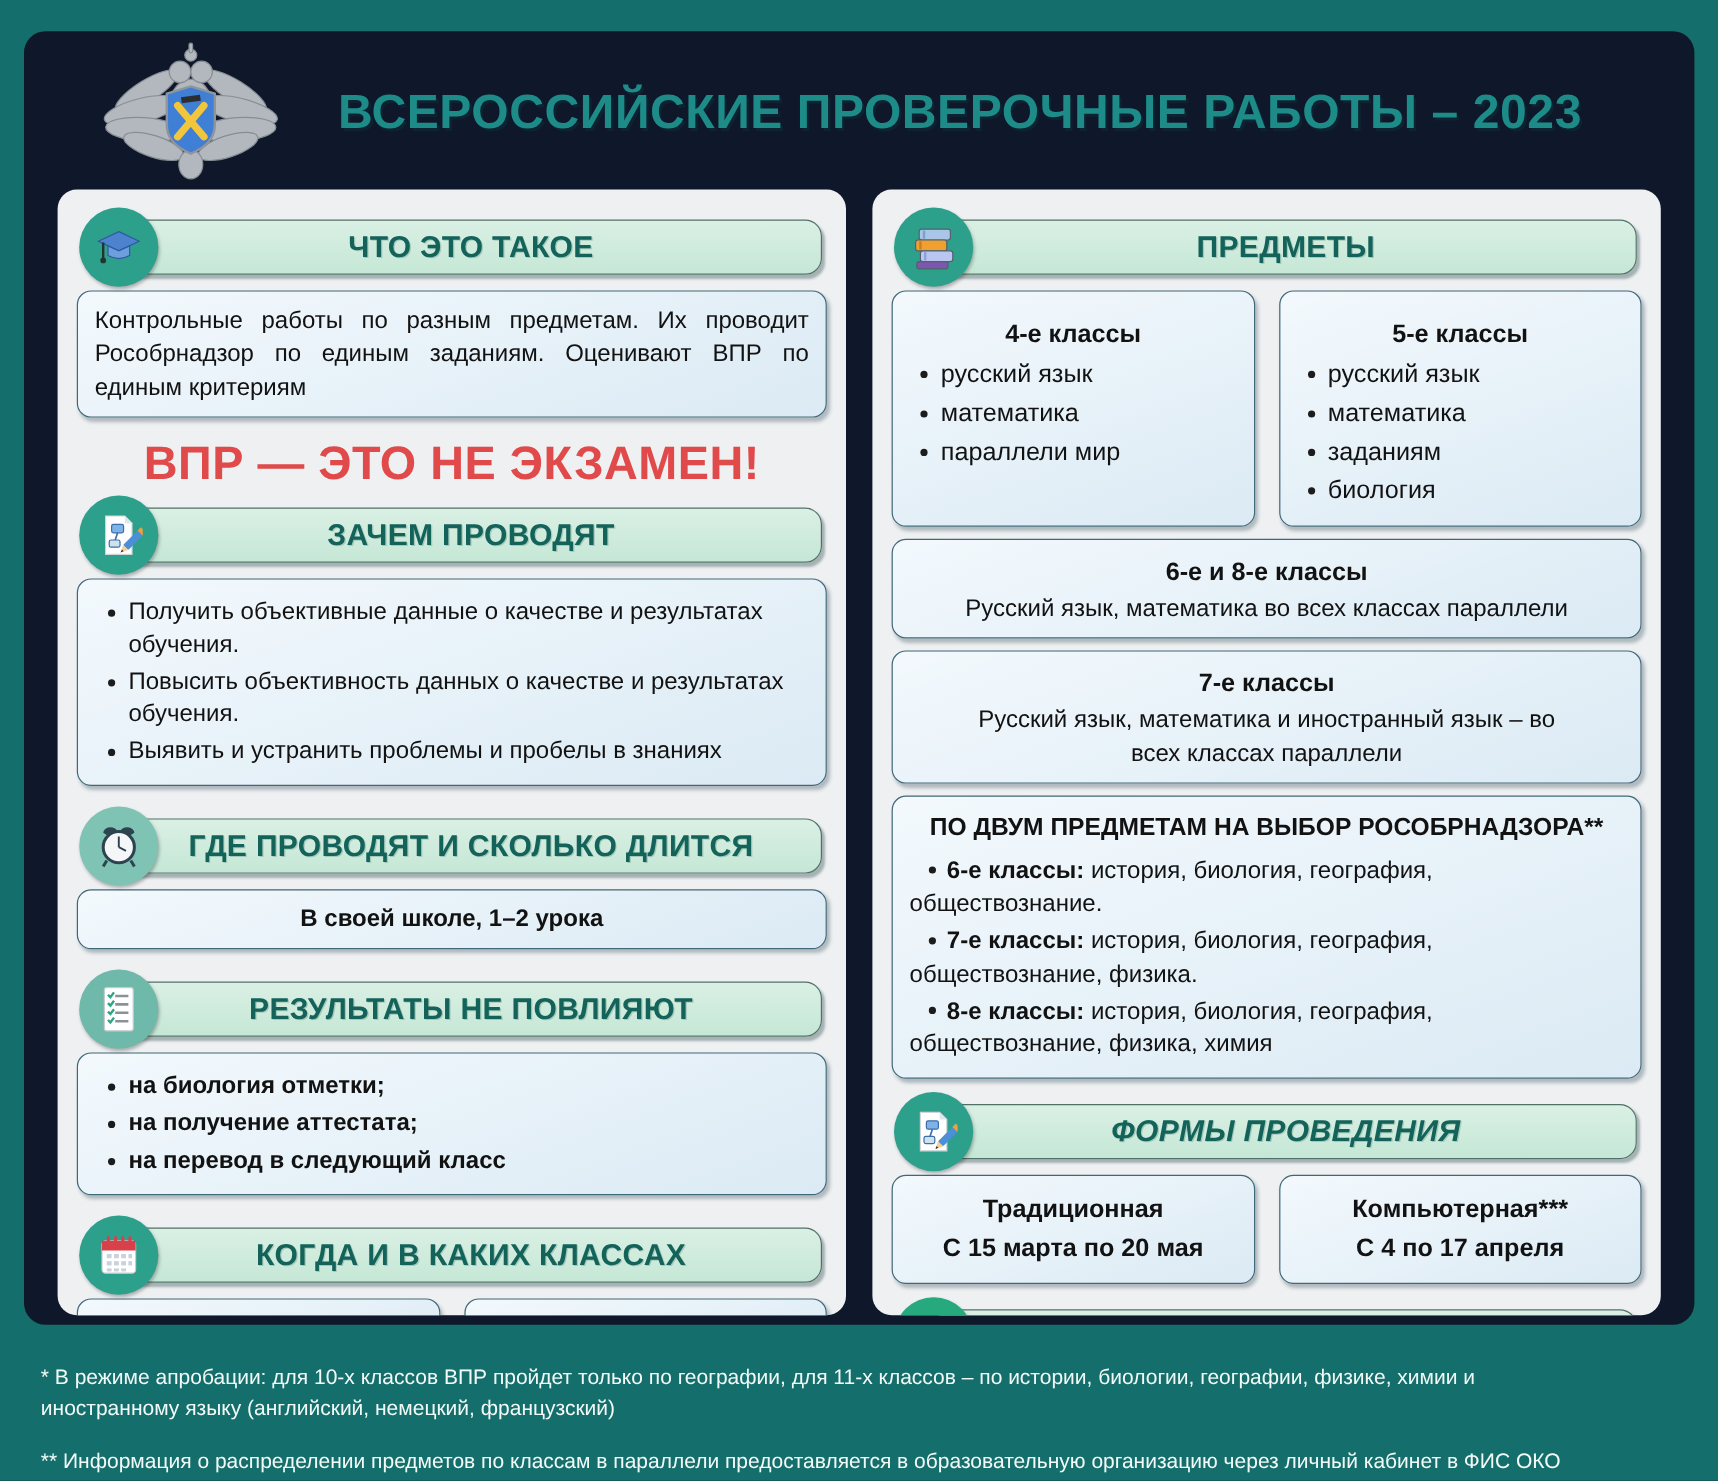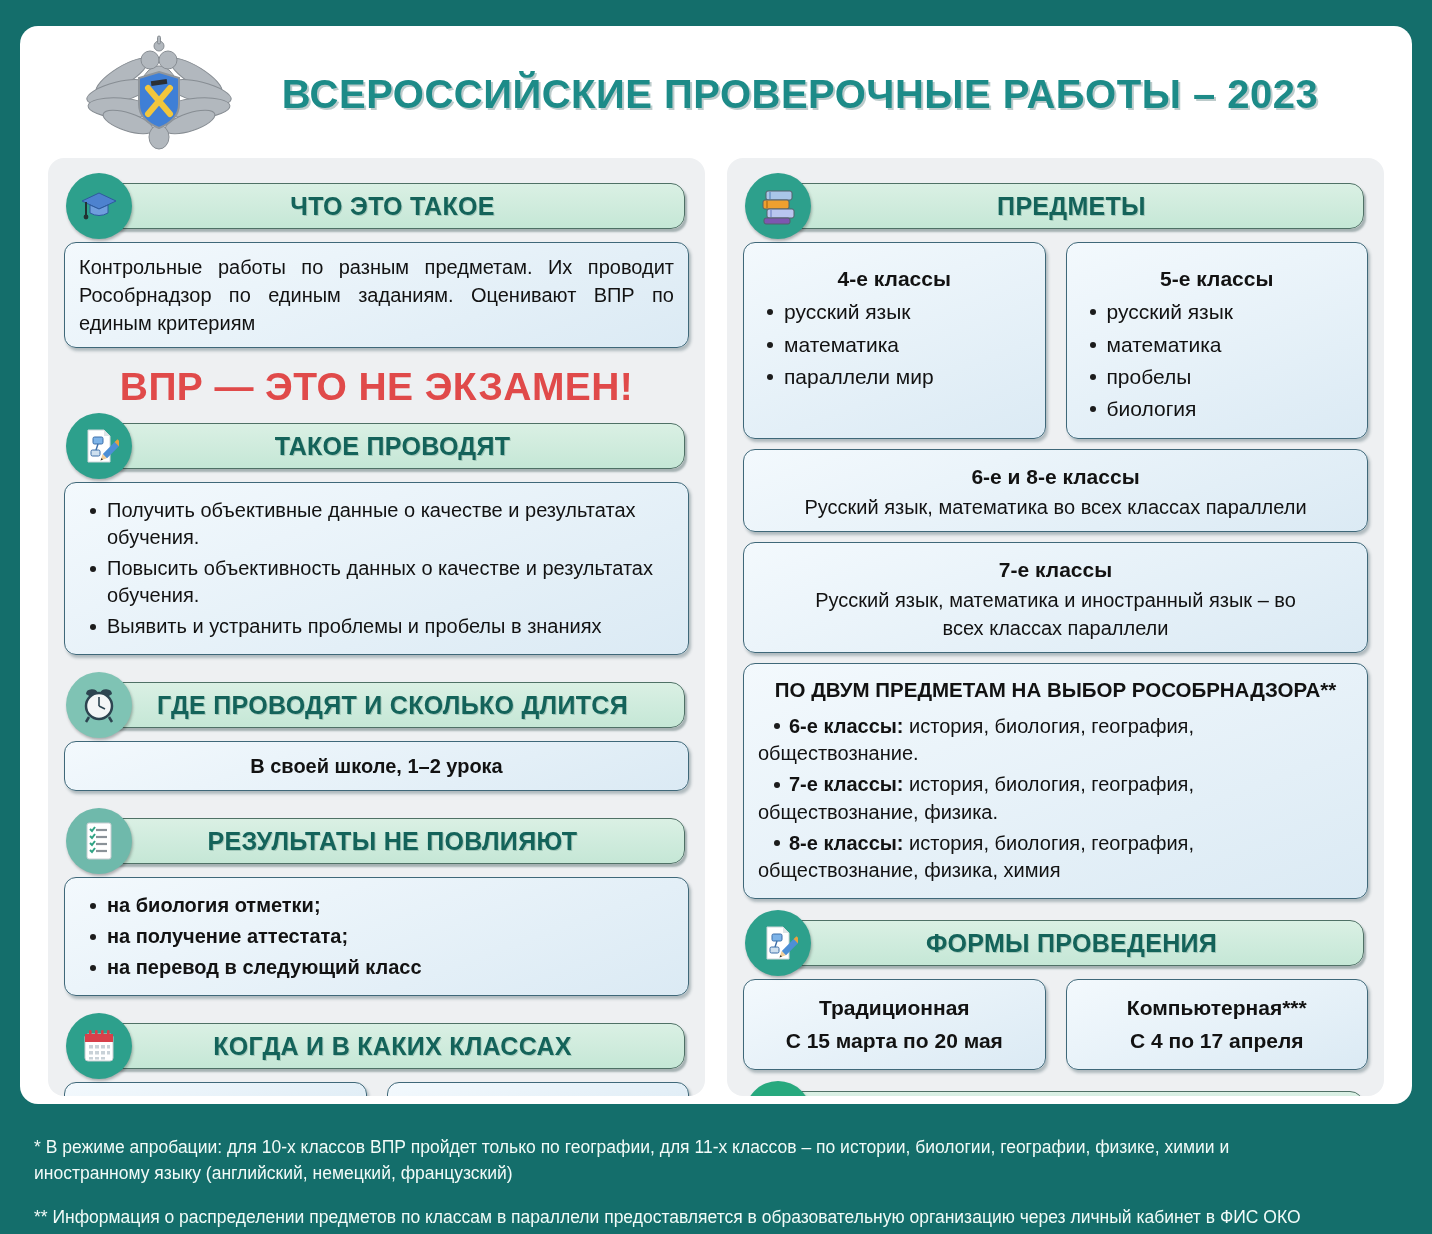--- a/index.html
+++ b/index.html
@@ -7,21 +7,21 @@
     width:1432px;height:1234px;
     background:#146e6b;
     font-family:"Liberation Sans",sans-serif;
     -webkit-font-smoothing:antialiased;
     overflow:hidden;
   }
   .poster{
     position:relative;
     margin:26px 20px 0;
     height:1078px;
-    background:#ffffff;
+    background:#0f172a;
     border-radius:18px;
   }
   
   .hdr{display:flex;align-items:center;height:128px;padding:4px 46px 0 64px;}
   .logo{width:150px;height:120px;flex:0 0 auto;}
   .title{
     flex:1;text-align:center;
     font-size:40px;font-weight:800;color:#1d8b88;
     letter-spacing:.5px;
     text-shadow:2px 2px 0 rgba(16,70,70,.28);
@@ -89,21 +89,21 @@
   .subject-card{padding:20px 12px 10px;text-align:left;font-weight:500;line-height:1.3;}
   .subject-card .box-title{margin-bottom:6px;}
   .choice-title{font-weight:800;text-align:center;font-size:20.5px;margin:3px 0 9px;line-height:1.3;}
   .choice-list{list-style:none;margin:0;padding:0;font-size:20px;line-height:1.36;}
   .choice-list li{margin:4px 0;}
   .choice-list .dot{
     display:inline-block;width:6px;height:6px;border-radius:50%;
     background:#1c1c1c;margin:0 9px 3px 16px;vertical-align:middle;
   }
   .gap-lg{margin-top:24px;}
-  .gap-md{margin-top:18px;}
+  .gap-md{margin-top:18px;font-style:italic;}
   
   .footer{padding:30px 34px 0;color:#f2fbf8;font-size:17.5px;line-height:1.5;font-weight:500;}
   .footer p{margin:0 0 17px;max-width:1270px;}
 </style>
 </head>
 <body>
 
 <div class="poster">
 
   <div class="hdr">
@@ -163,21 +163,21 @@
             <rect x="12" y="24" width="9" height="6" rx="1.5" fill="#cfe0ef" stroke="#3c6ea8"></rect>
             <line x1="19" y1="18" x2="17" y2="24" stroke="#3c6ea8" stroke-width="1.4"></line>
             <g transform="rotate(45 30 26)">
               <rect x="27" y="14" width="6" height="18" rx="1" fill="#4d8fd6"></rect>
               <rect x="27" y="11" width="6" height="4" fill="#e8a33d"></rect>
               <polygon points="27,32 33,32 30,38" fill="#f3cf9a"></polygon>
               <polygon points="29,35.5 31,35.5 30,38" fill="#333"></polygon>
             </g>
           </svg>
         </span>
-        <div class="pill">ТАКОЕ ПРОВОДЯТ</div>
+        <div class="pill">ЗАЧЕМ ПРОВОДЯТ</div>
       </div>
       <div class="box">
         <ul class="bullets">
           <li>Получить объективные данные о качестве и результатах обучения.</li>
           <li>Повысить объективность данных о качестве и результатах обучения.</li>
           <li>Выявить и устранить проблемы и пробелы в знаниях</li>
         </ul>
       </div>
 
       <div class="sec gap-lg">
@@ -290,21 +290,21 @@
             <li>русский язык</li>
             <li>математика</li>
             <li>параллели мир</li>
           </ul>
         </div>
         <div class="card subject-card">
           <span class="box-title">5-е классы</span>
           <ul class="bullets">
             <li>русский язык</li>
             <li>математика</li>
-            <li>пробелы</li>
+            <li>заданиям</li>
             <li>биология</li>
           </ul>
         </div>
       </div>
 
       <div class="box center">
         <span class="box-title">6-е и 8-е классы</span>
         <span>Русский язык, математика во всех классах параллели</span>
       </div>
 

